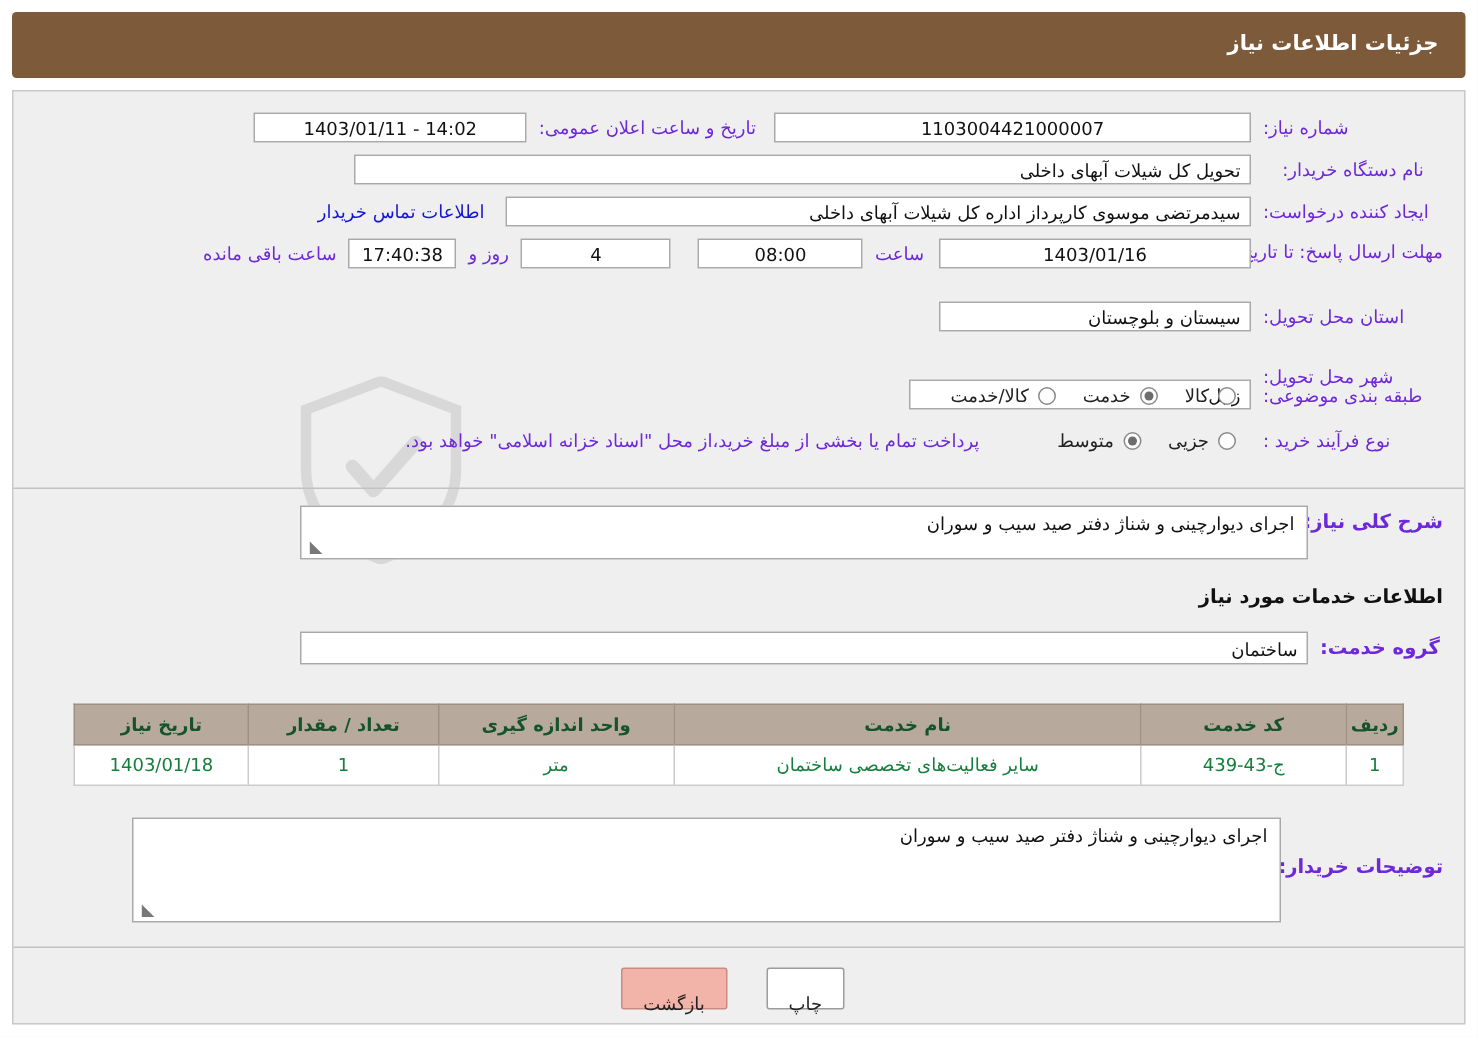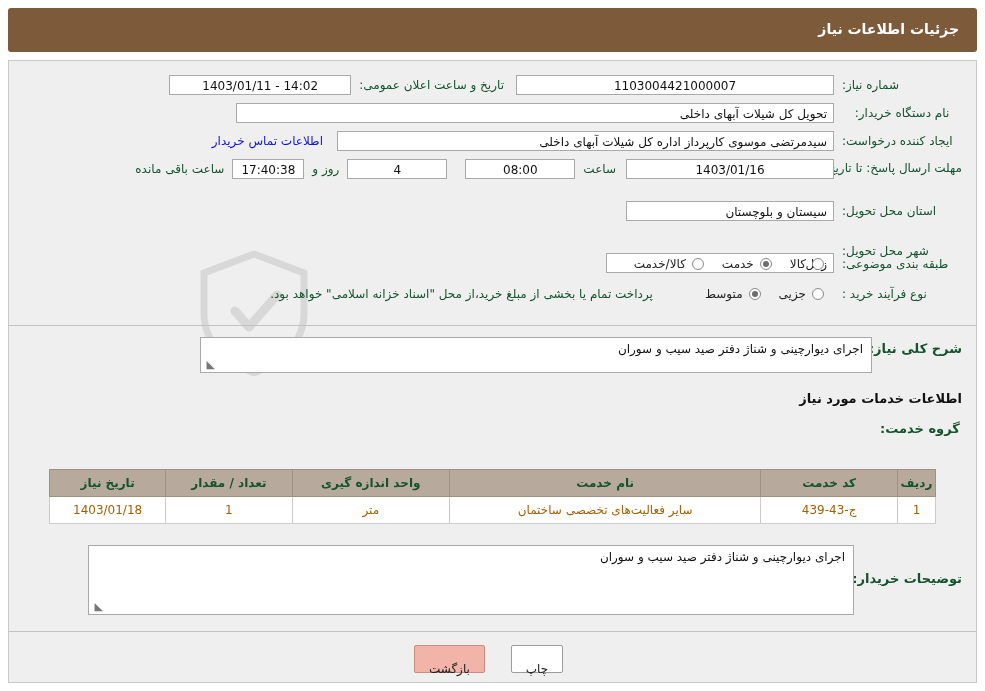--- a/index.html
+++ b/index.html
@@ -60,21 +60,21 @@
     border-top: 1px solid #c2c2c2;
   }
   
   .row {
     position: absolute;
     display: flex;
     align-items: center;
   }
   .lbl {
     font-size: 12px;
-    color: #14532d;
+    color: #6d28d9;
     text-align: left;
     white-space: nowrap;
   }
   .lbl-bold {
     font-weight: bold;
   }
   .field {
     background: #ffffff;
     border: 1px solid #a9a9a9;
     height: 20px;
@@ -194,21 +194,21 @@
     height: 24px;
     text-align: center;
     font-size: 12px;
   }
   table.svc td {
     background: #ffffff;
     border: 1px solid #cccccc;
     height: 24px;
     text-align: center;
     font-size: 12px;
-    color: #a16207;
+    color: #15803d;
   }
   
   .btn {
     height: 22px;
     line-height: 20px;
     font-size: 12px;
     border: 1px solid #9c9c9c;
     border-radius: 2px;
     text-align: center;
     box-sizing: border-box;
@@ -326,20 +326,21 @@
       <div class="ta" style="width:672px; height:36px; margin-right:8px;">
         <span>اجرای دیوارچینی و شناژ دفتر صید سیب و سوران</span>
         <span class="grip">◣</span>
       </div>
     </div>
 
     <div style="position:absolute; top:330px; right:14px;" class="heading">اطلاعات خدمات مورد نیاز</div>
 
     <div class="row" style="top:360px; right:14px;">
       <div class="lbl lbl-bold" style="width:82px; text-align:left; font-size:13px;">گروه خدمت:</div>
+      <div class="field right" style="width:672px; margin-right:8px; height:22px; line-height:22px;">ساختمان</div>
     </div>
 
     <div style="position:absolute; top:408px; right:40px; left:40px;">
       <table class="svc">
         <thead>
           <tr>
             <th style="width:34px;">ردیف</th>
             <th style="width:130px;">کد خدمت</th>
             <th style="width:300px;">نام خدمت</th>
             <th style="width:150px;">واحد اندازه گیری</th>

